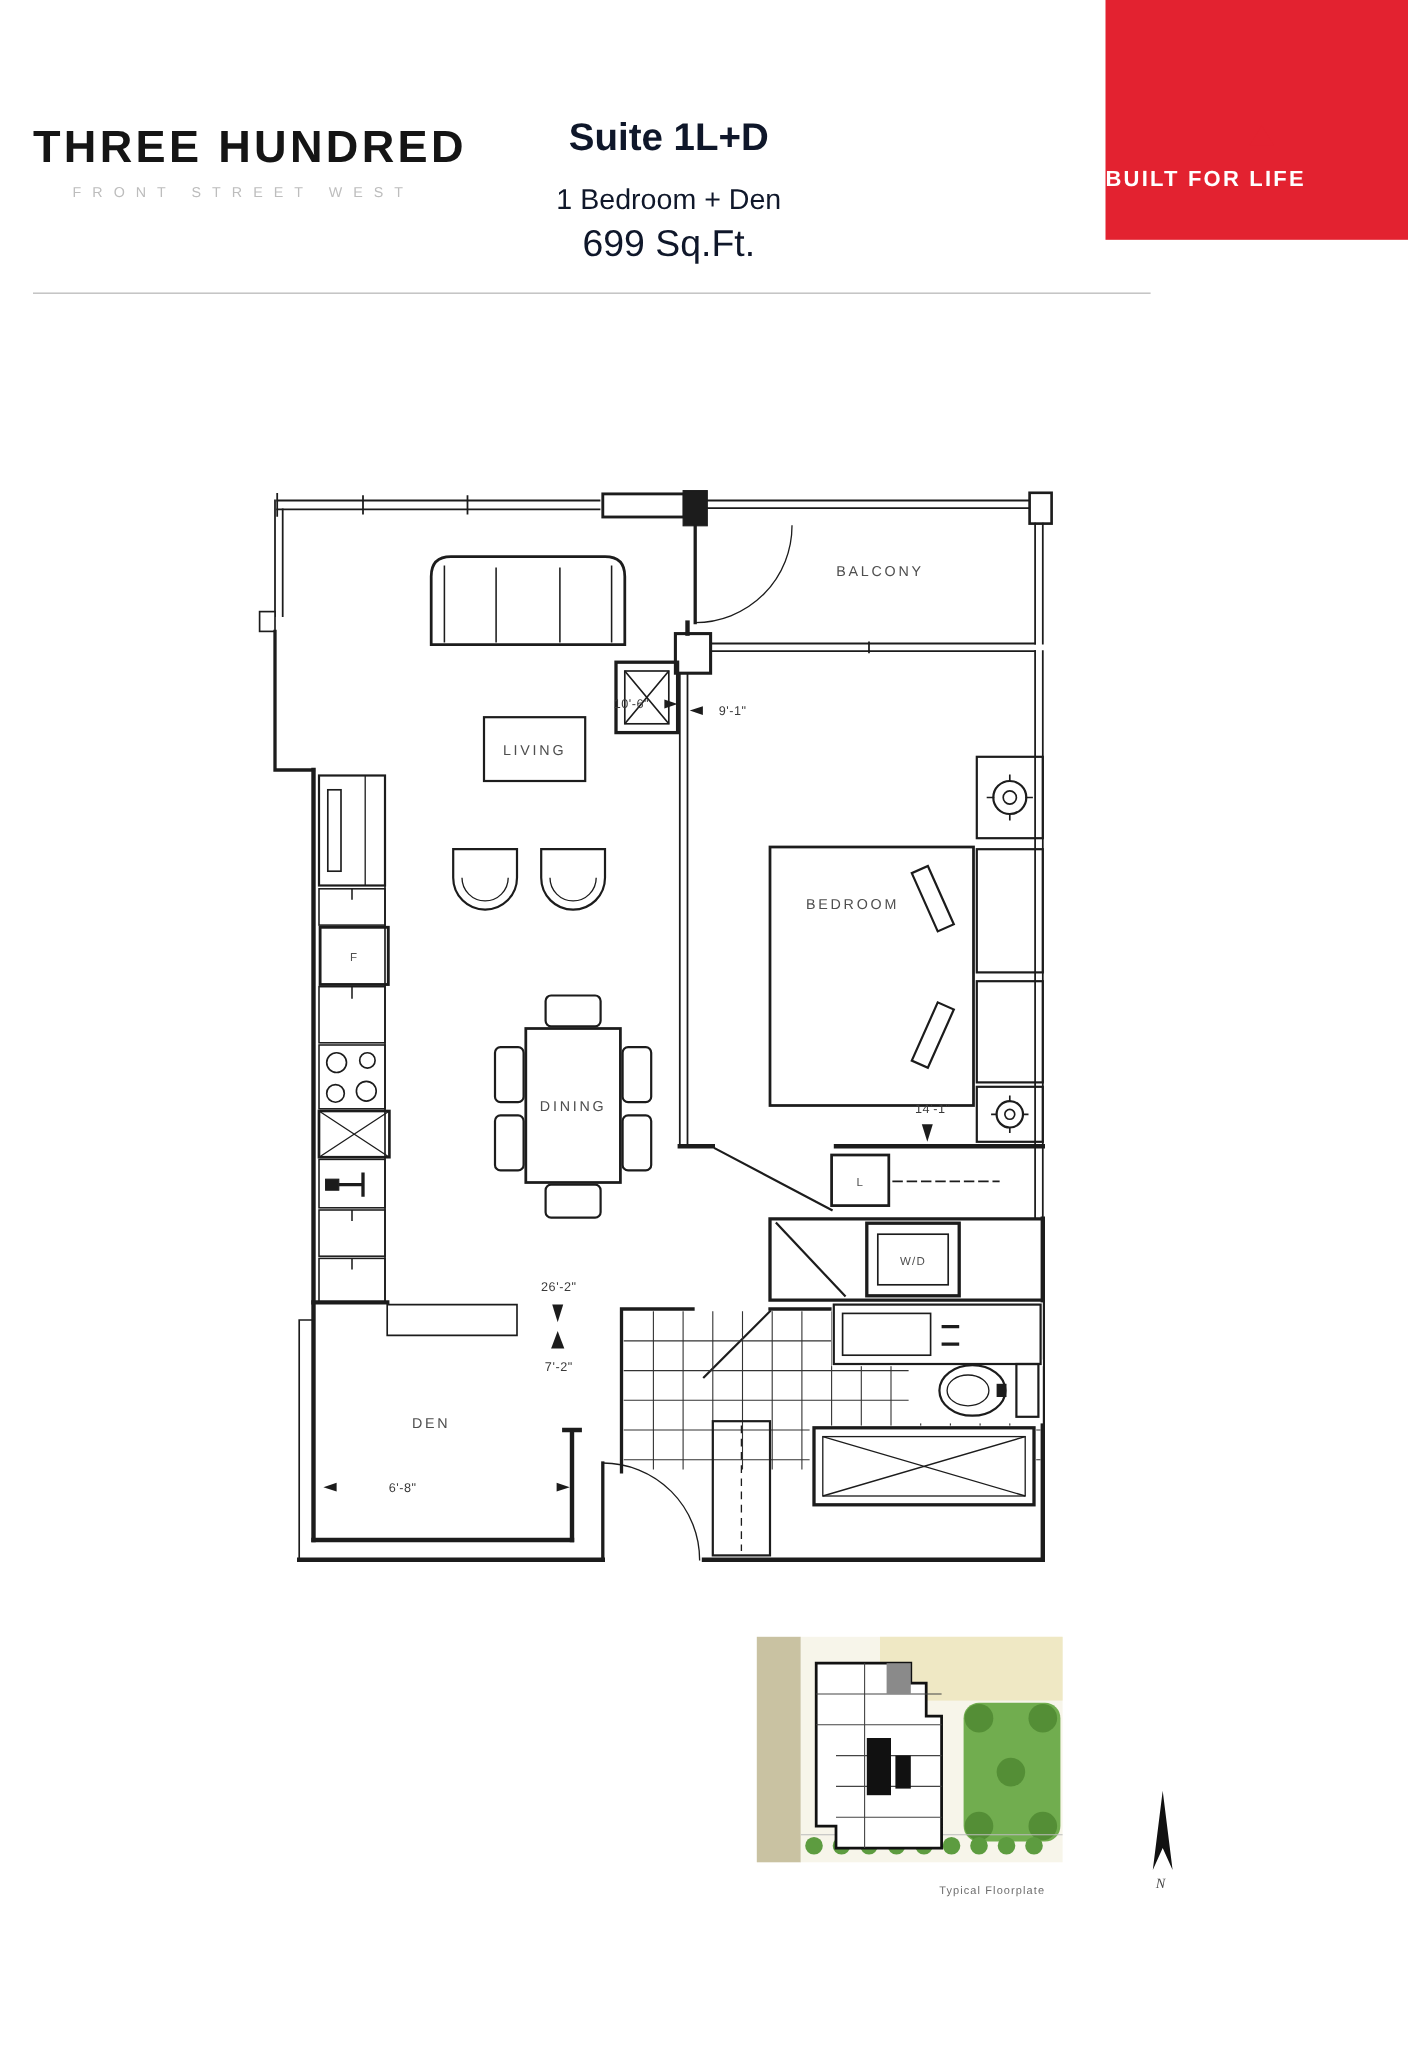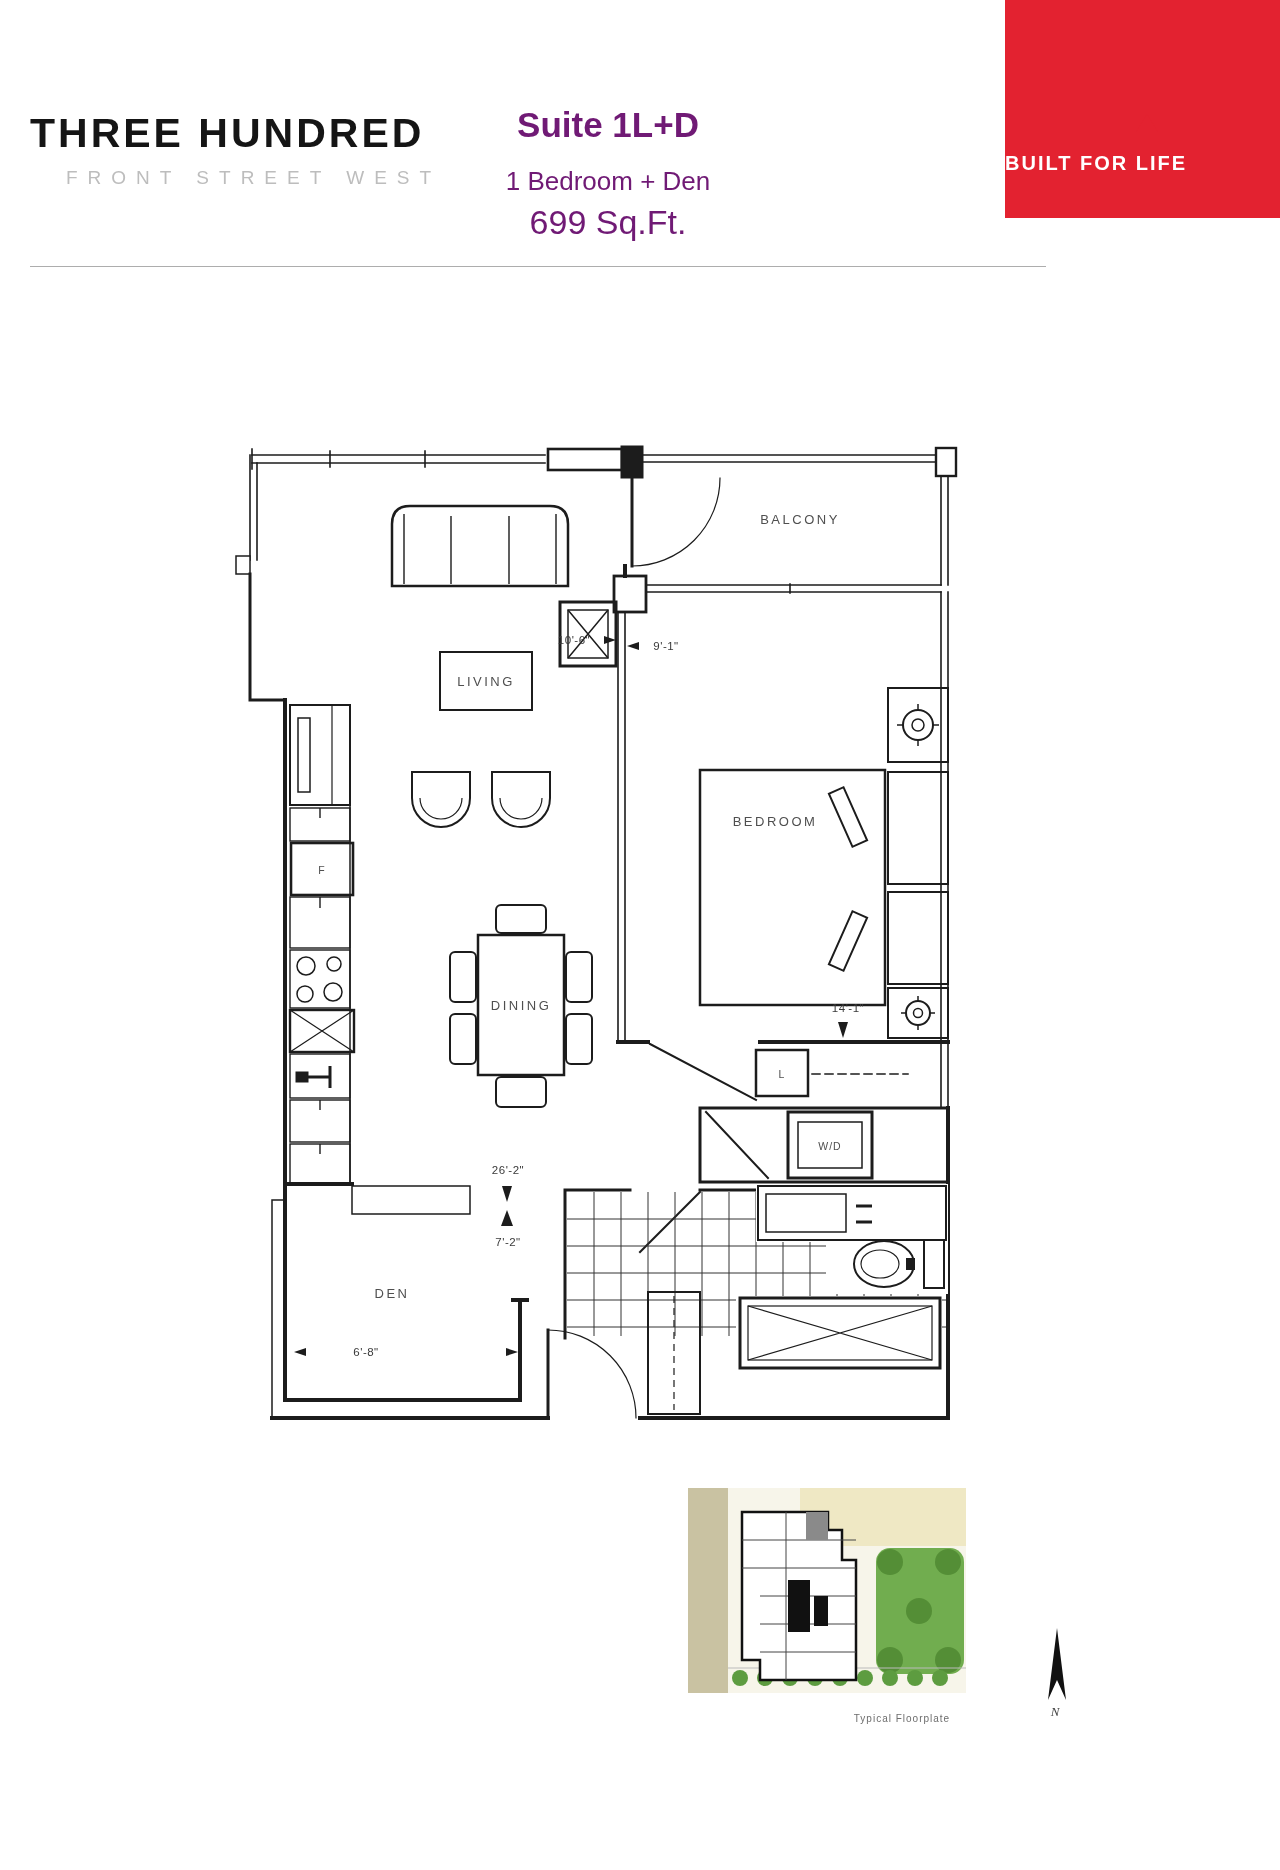--- a/index.html
+++ b/index.html
@@ -1,23 +1,23 @@
 <!DOCTYPE html>
 <html><head>
 <meta charset="utf-8">
 <style>
   html,body{margin:0;padding:0;background:#ffffff;}
   .page{position:relative;width:1280px;height:1870px;background:#fff;overflow:hidden;
         font-family:"Liberation Sans", sans-serif;padding-left:35px;}
   
   .brand-title{position:absolute;left:30px;top:110px;font-size:41px;font-weight:bold;
                color:#151515;letter-spacing:3px;white-space:nowrap;}
-  .brand-sub{position:absolute;left:66px;top:167px;font-size:19px;color:#bdbdbd;
+  .brand-sub{position:absolute;left:66px;top:167px;font-size:13px;color:#bdbdbd;
              letter-spacing:10px;white-space:nowrap;}
-  .suite-block{position:absolute;left:448px;top:106px;width:320px;text-align:center;color:#701a75;}
+  .suite-block{position:absolute;left:448px;top:106px;width:320px;text-align:center;color:#0f172a;}
   .suite-name{font-size:35px;font-weight:bold;line-height:1.1;}
   .suite-type{font-size:26px;margin-top:21px;}
   .suite-area{font-size:34px;margin-top:6px;}
   .tridel{position:absolute;left:1005px;top:0;width:275px;height:218px;background:#e32230;}
   .t-name{position:absolute;left:0;top:96px;width:100%;text-align:center;color:#fff;
           font-size:46px;font-weight:bold;letter-spacing:2px;}
   .t-tri{position:absolute;left:131px;top:114px;width:0;height:0;
          border-left:11px solid transparent;border-right:11px solid transparent;
          border-bottom:18px solid #e32230;}
   .t-tag{position:absolute;left:0;top:152px;width:100%;color:#fff;

